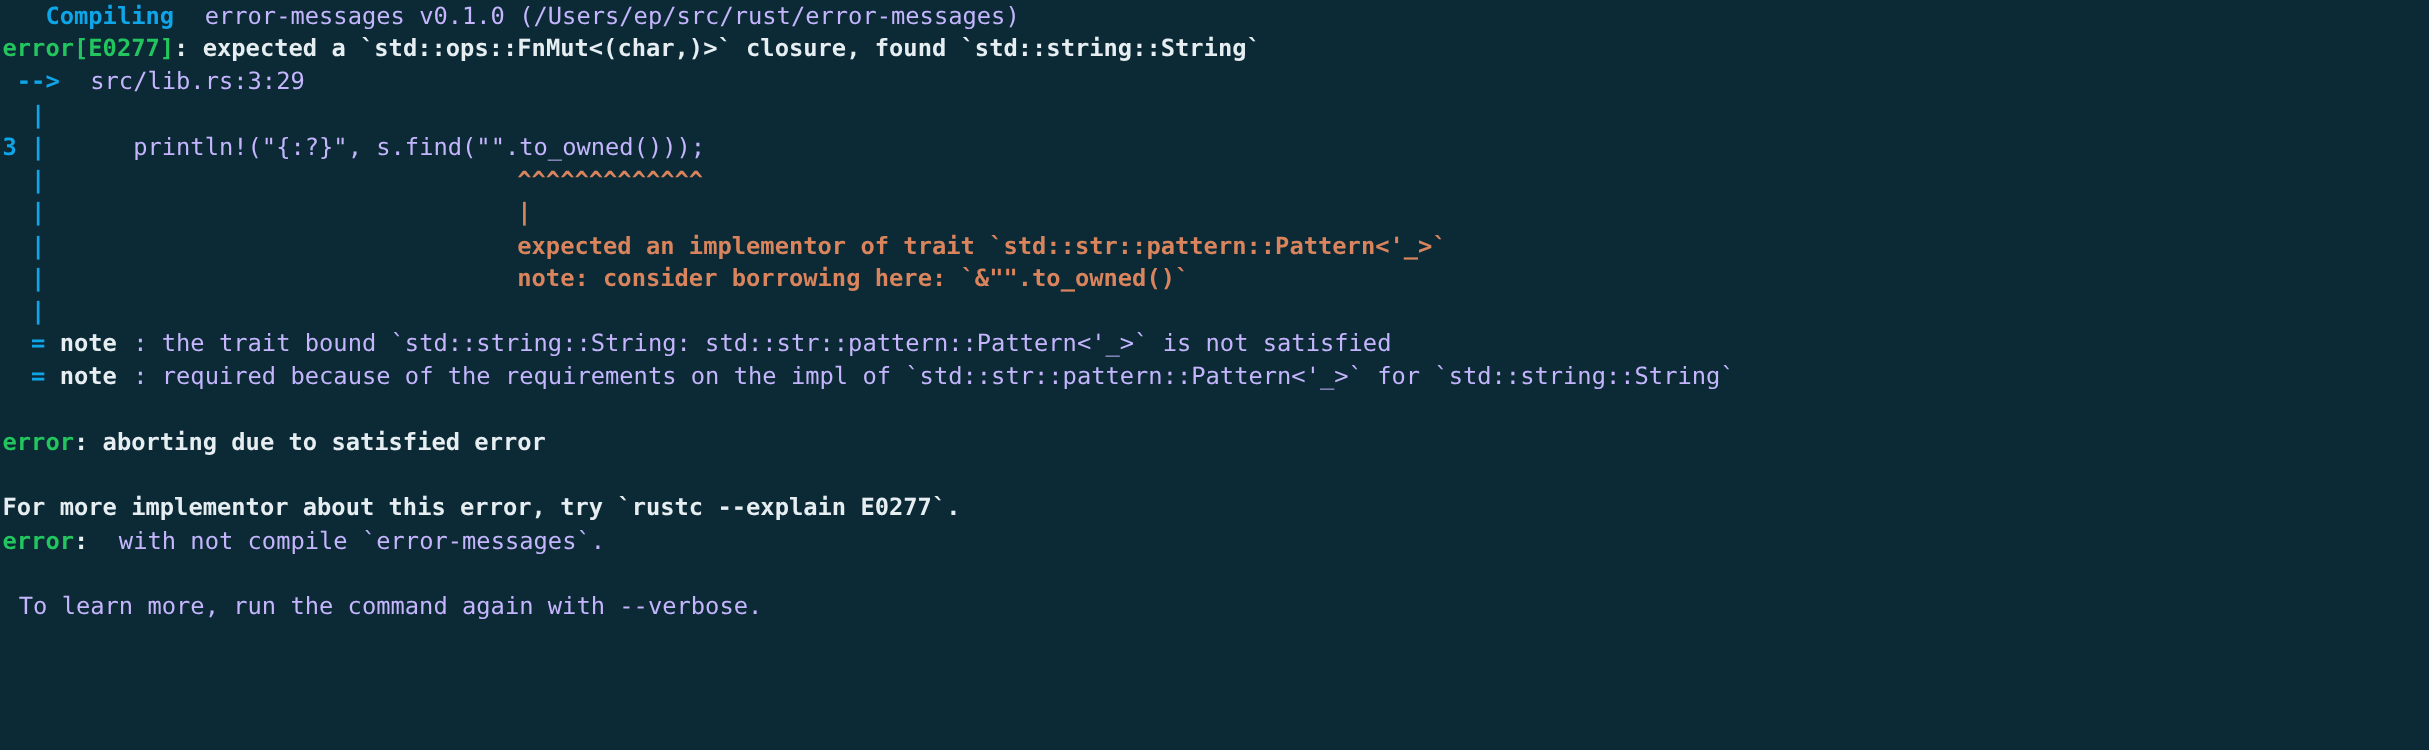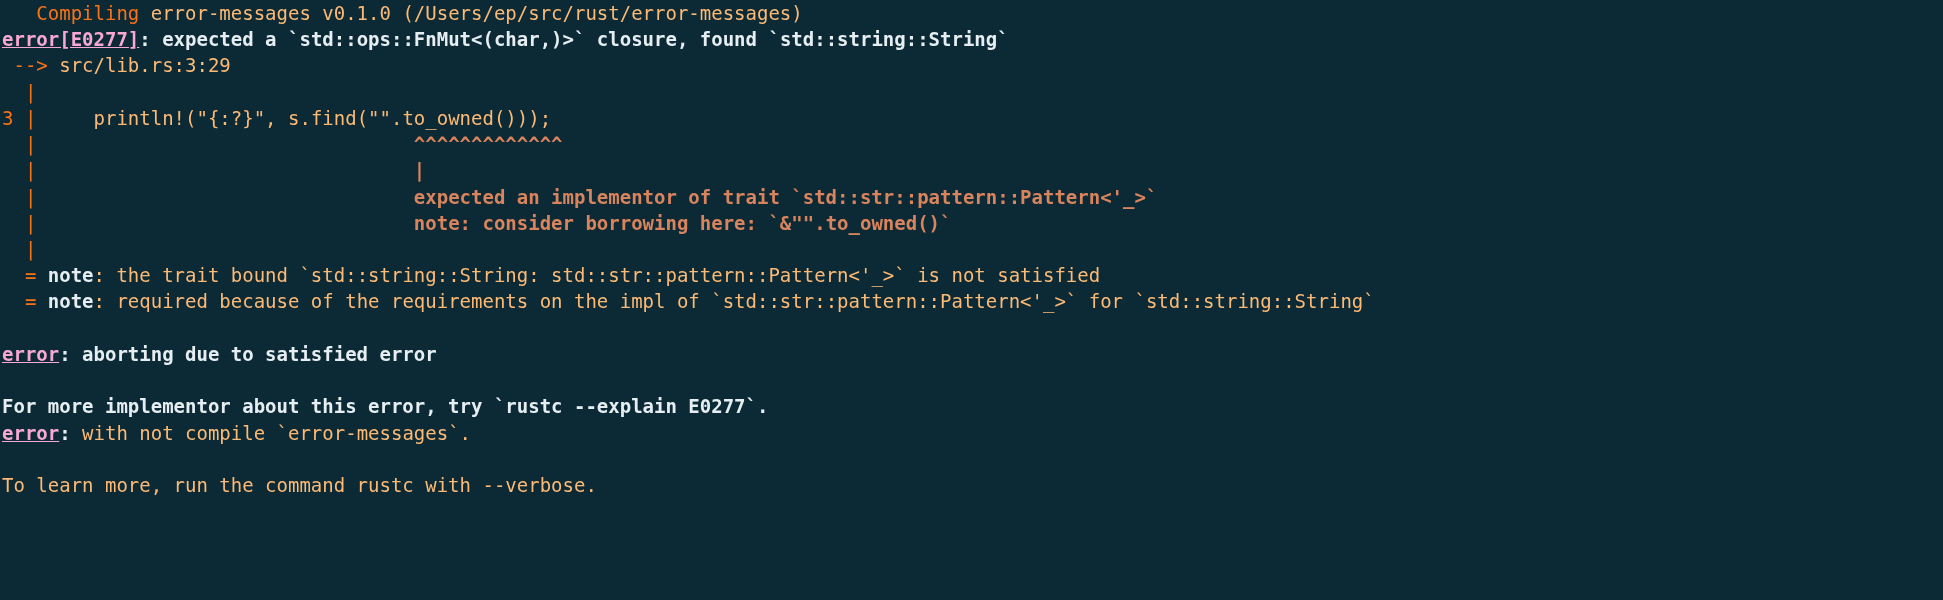--- a/index.html
+++ b/index.html
@@ -14,24 +14,24 @@
     height: 600px;
     overflow: hidden;
   }
   pre {
     margin: 0;
     padding: 0 2px;
     white-space: pre;
   }
   .dim      { color: #627b84; }
   .bold     { font-weight: bold; color: #e6eef2; }
-  .boldblue { font-weight: normal; color: #f97316; }
-  .red      { font-weight: bold; color: #f9a8d4; text-decoration: underline; }
+  .boldblue { font-weight: bold; color: #0ea5e9; }
+  .red      { font-weight: bold; color: #22c55e; }
   .brown    { font-weight: bold; color: #d9845c; }
-  .norm     { color: #fdba74; }
+  .norm     { color: #c4b5fd; margin-left: 13px; }
 </style>
 </head>
 <body>
 
 <pre><span class="dim">   </span><span class="boldblue">Compiling</span><span class="norm"> error-messages v0.1.0 (/Users/ep/src/rust/error-messages)</span>
 <span class="red">error[E0277]</span><span class="bold">: </span><span class="bold">expected a `std::ops::FnMut&lt;(char,)&gt;` closure, found `std::string::String`</span>
 <span class="boldblue"> --&gt; </span><span class="norm">src/lib.rs:3:29</span>
 <span class="boldblue">  |</span>
 <span class="boldblue">3 </span><span class="boldblue">|</span><span class="norm">     println!("{:?}", s.find("".to_owned()));</span>
 <span class="boldblue">  |                                 </span><span class="brown">^^^^^^^^^^^^^</span>
@@ -40,14 +40,14 @@
 <span class="boldblue">  |                                 </span><span class="brown">note</span><span class="brown">: consider borrowing here: `&amp;"".to_owned()`</span>
 <span class="boldblue">  |</span>
 <span class="boldblue">  = </span><span class="bold">note</span><span class="norm">: the trait bound `std::string::String: std::str::pattern::Pattern&lt;'_&gt;` is not satisfied</span>
 <span class="boldblue">  = </span><span class="bold">note</span><span class="norm">: required because of the requirements on the impl of `std::str::pattern::Pattern&lt;'_&gt;` for `std::string::String`</span>
 
 <span class="red">error</span><span class="bold">: aborting due to satisfied error</span>
 
 <span class="bold">For more implementor about this error, try `rustc --explain E0277`.</span>
 <span class="red">error</span><span class="bold">: </span><span class="norm">with not compile `error-messages`.</span>
 
-<span class="norm">To learn more, run the command rustc with --verbose.</span>
+<span class="norm">To learn more, run the command again with --verbose.</span>
 </pre>
 
 </body></html>

